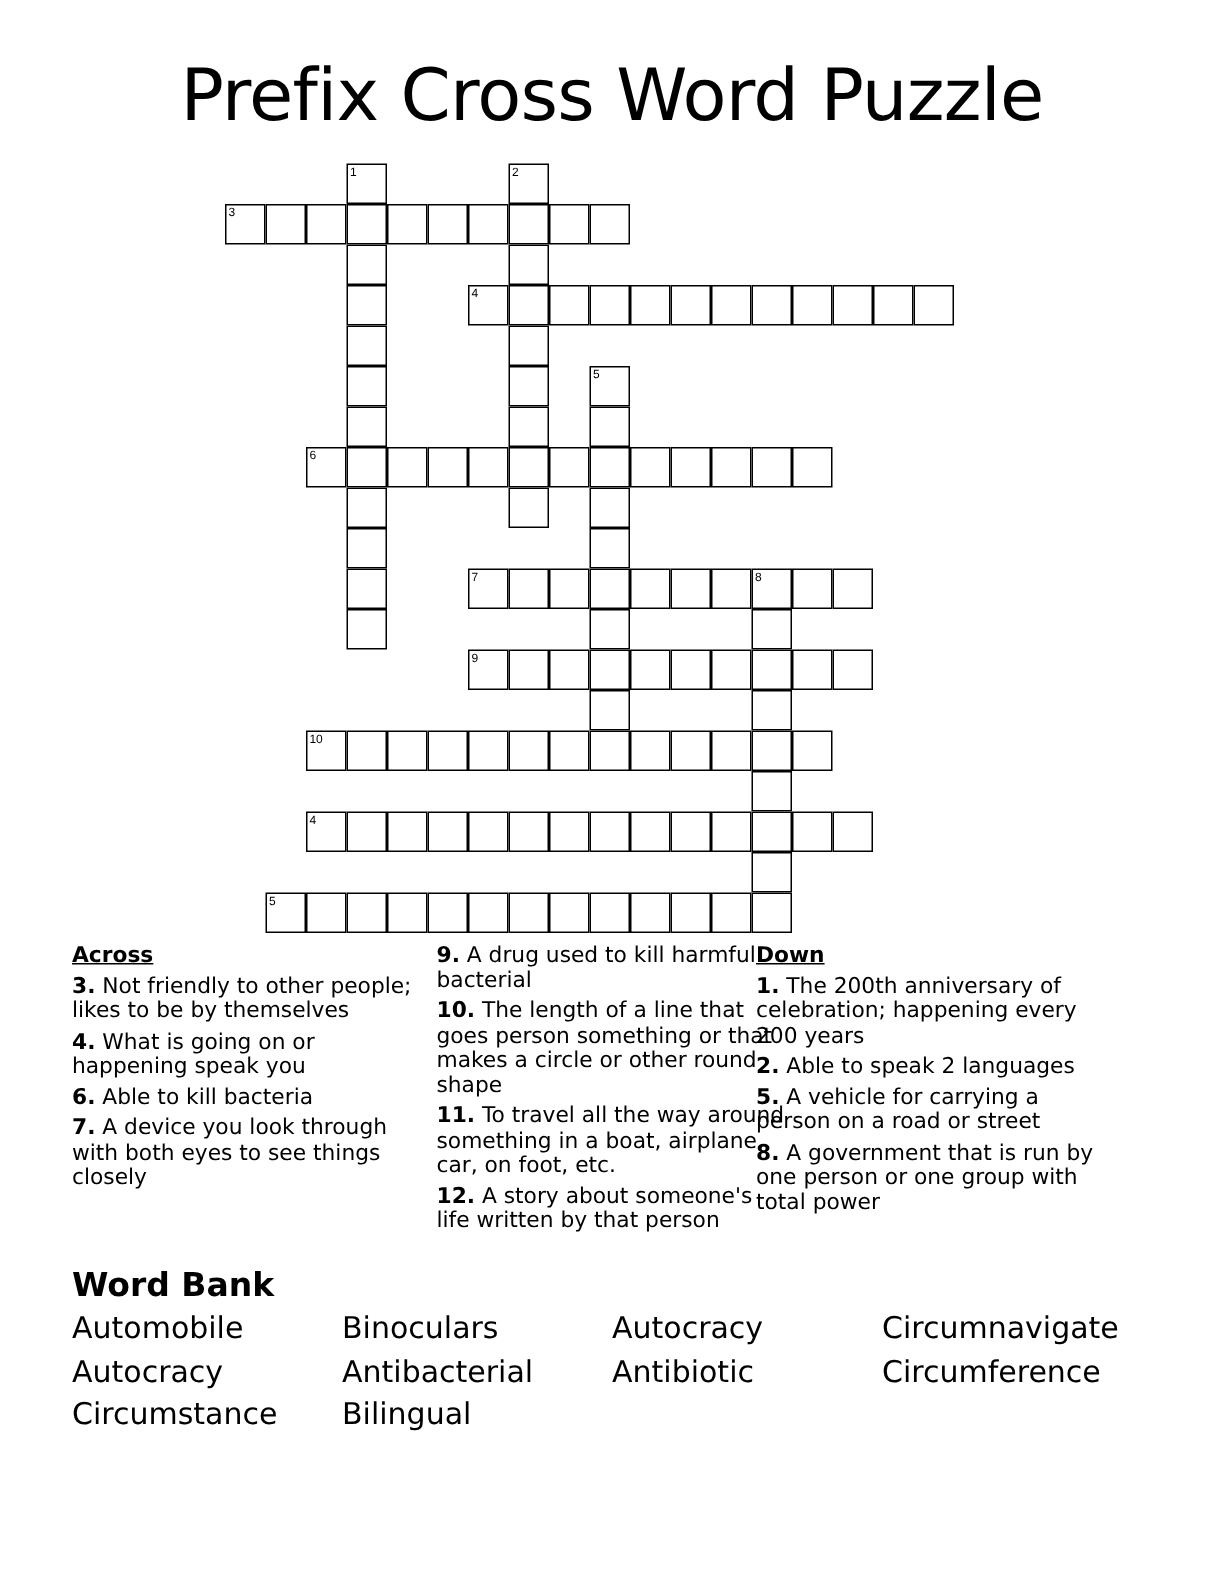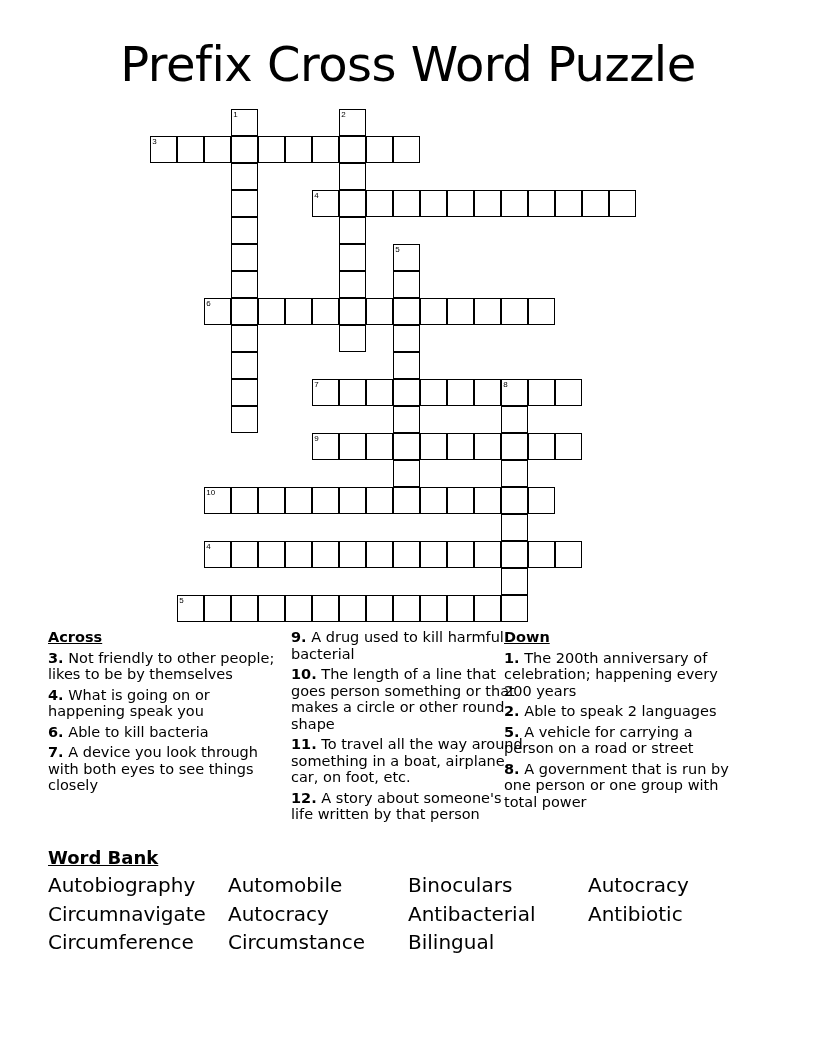--- a/index.html
+++ b/index.html
@@ -9,21 +9,21 @@
   .cell { position:absolute; width:27px; height:27px; box-sizing:border-box; border:1.5px solid #000; background:#fff; margin-left:-0.75px; margin-top:-0.75px; }
   .cell .num { position:absolute; left:1px; top:0px; font-family:"Liberation Sans", sans-serif; font-size:8px; line-height:9px; }
   .clues { position:absolute; top:629px; font-size:14.5px; line-height:16.5px; }
   .clues .head { font-weight:bold; text-decoration:underline; margin-bottom:4px; }
   .clues .clue { margin-bottom:4px; }
   .clues .clue b { font-weight:bold; }
   .col-a { left:48px; width:230px; }
   .col-b { left:291px; width:232px; }
   .col-c { left:504px; width:232px; }
   .wordbank { position:absolute; left:48px; top:845px; width:740px; }
-  .wordbank .wb-title { font-size:18px; font-weight:bold; text-decoration:underline; line-height:26px; }
+  .wordbank .wb-title { font-size:22px; font-weight:bold; line-height:26px; }
   .wb-grid { display:grid; grid-template-columns:180px 180px 180px 180px; font-size:20px; line-height:28.5px; }
 </style>
 </head>
 <body>
 
 <h1 class="title" style="margin:0;font-weight:normal;">Prefix Cross Word Puzzle</h1>
 
 <div class="grid" id="grid">
     <div class="cell" style="left: 81px; top: 0px;">
       <span class="num">1</span>
@@ -191,21 +191,20 @@
   <div class="head">Down</div>
   <div class="clue"><b>1.</b> <span>The 200th anniversary of celebration; happening every 200 years</span></div>
   <div class="clue"><b>2.</b> <span>Able to speak 2 languages</span></div>
   <div class="clue"><b>5.</b> <span>A vehicle for carrying a person on a road or street</span></div>
   <div class="clue"><b>8.</b> <span>A government that is run by one person or one group with total power</span></div>
 </div>
 
 <div class="wordbank">
   <div class="wb-title">Word Bank</div>
   <div class="wb-grid">
-    <span>Autobiography</span>
     <span>Automobile</span>
     <span>Binoculars</span>
     <span>Autocracy</span>
     <span>Circumnavigate</span>
     <span>Autocracy</span>
     <span>Antibacterial</span>
     <span>Antibiotic</span>
     <span>Circumference</span>
     <span>Circumstance</span>
     <span>Bilingual</span>

